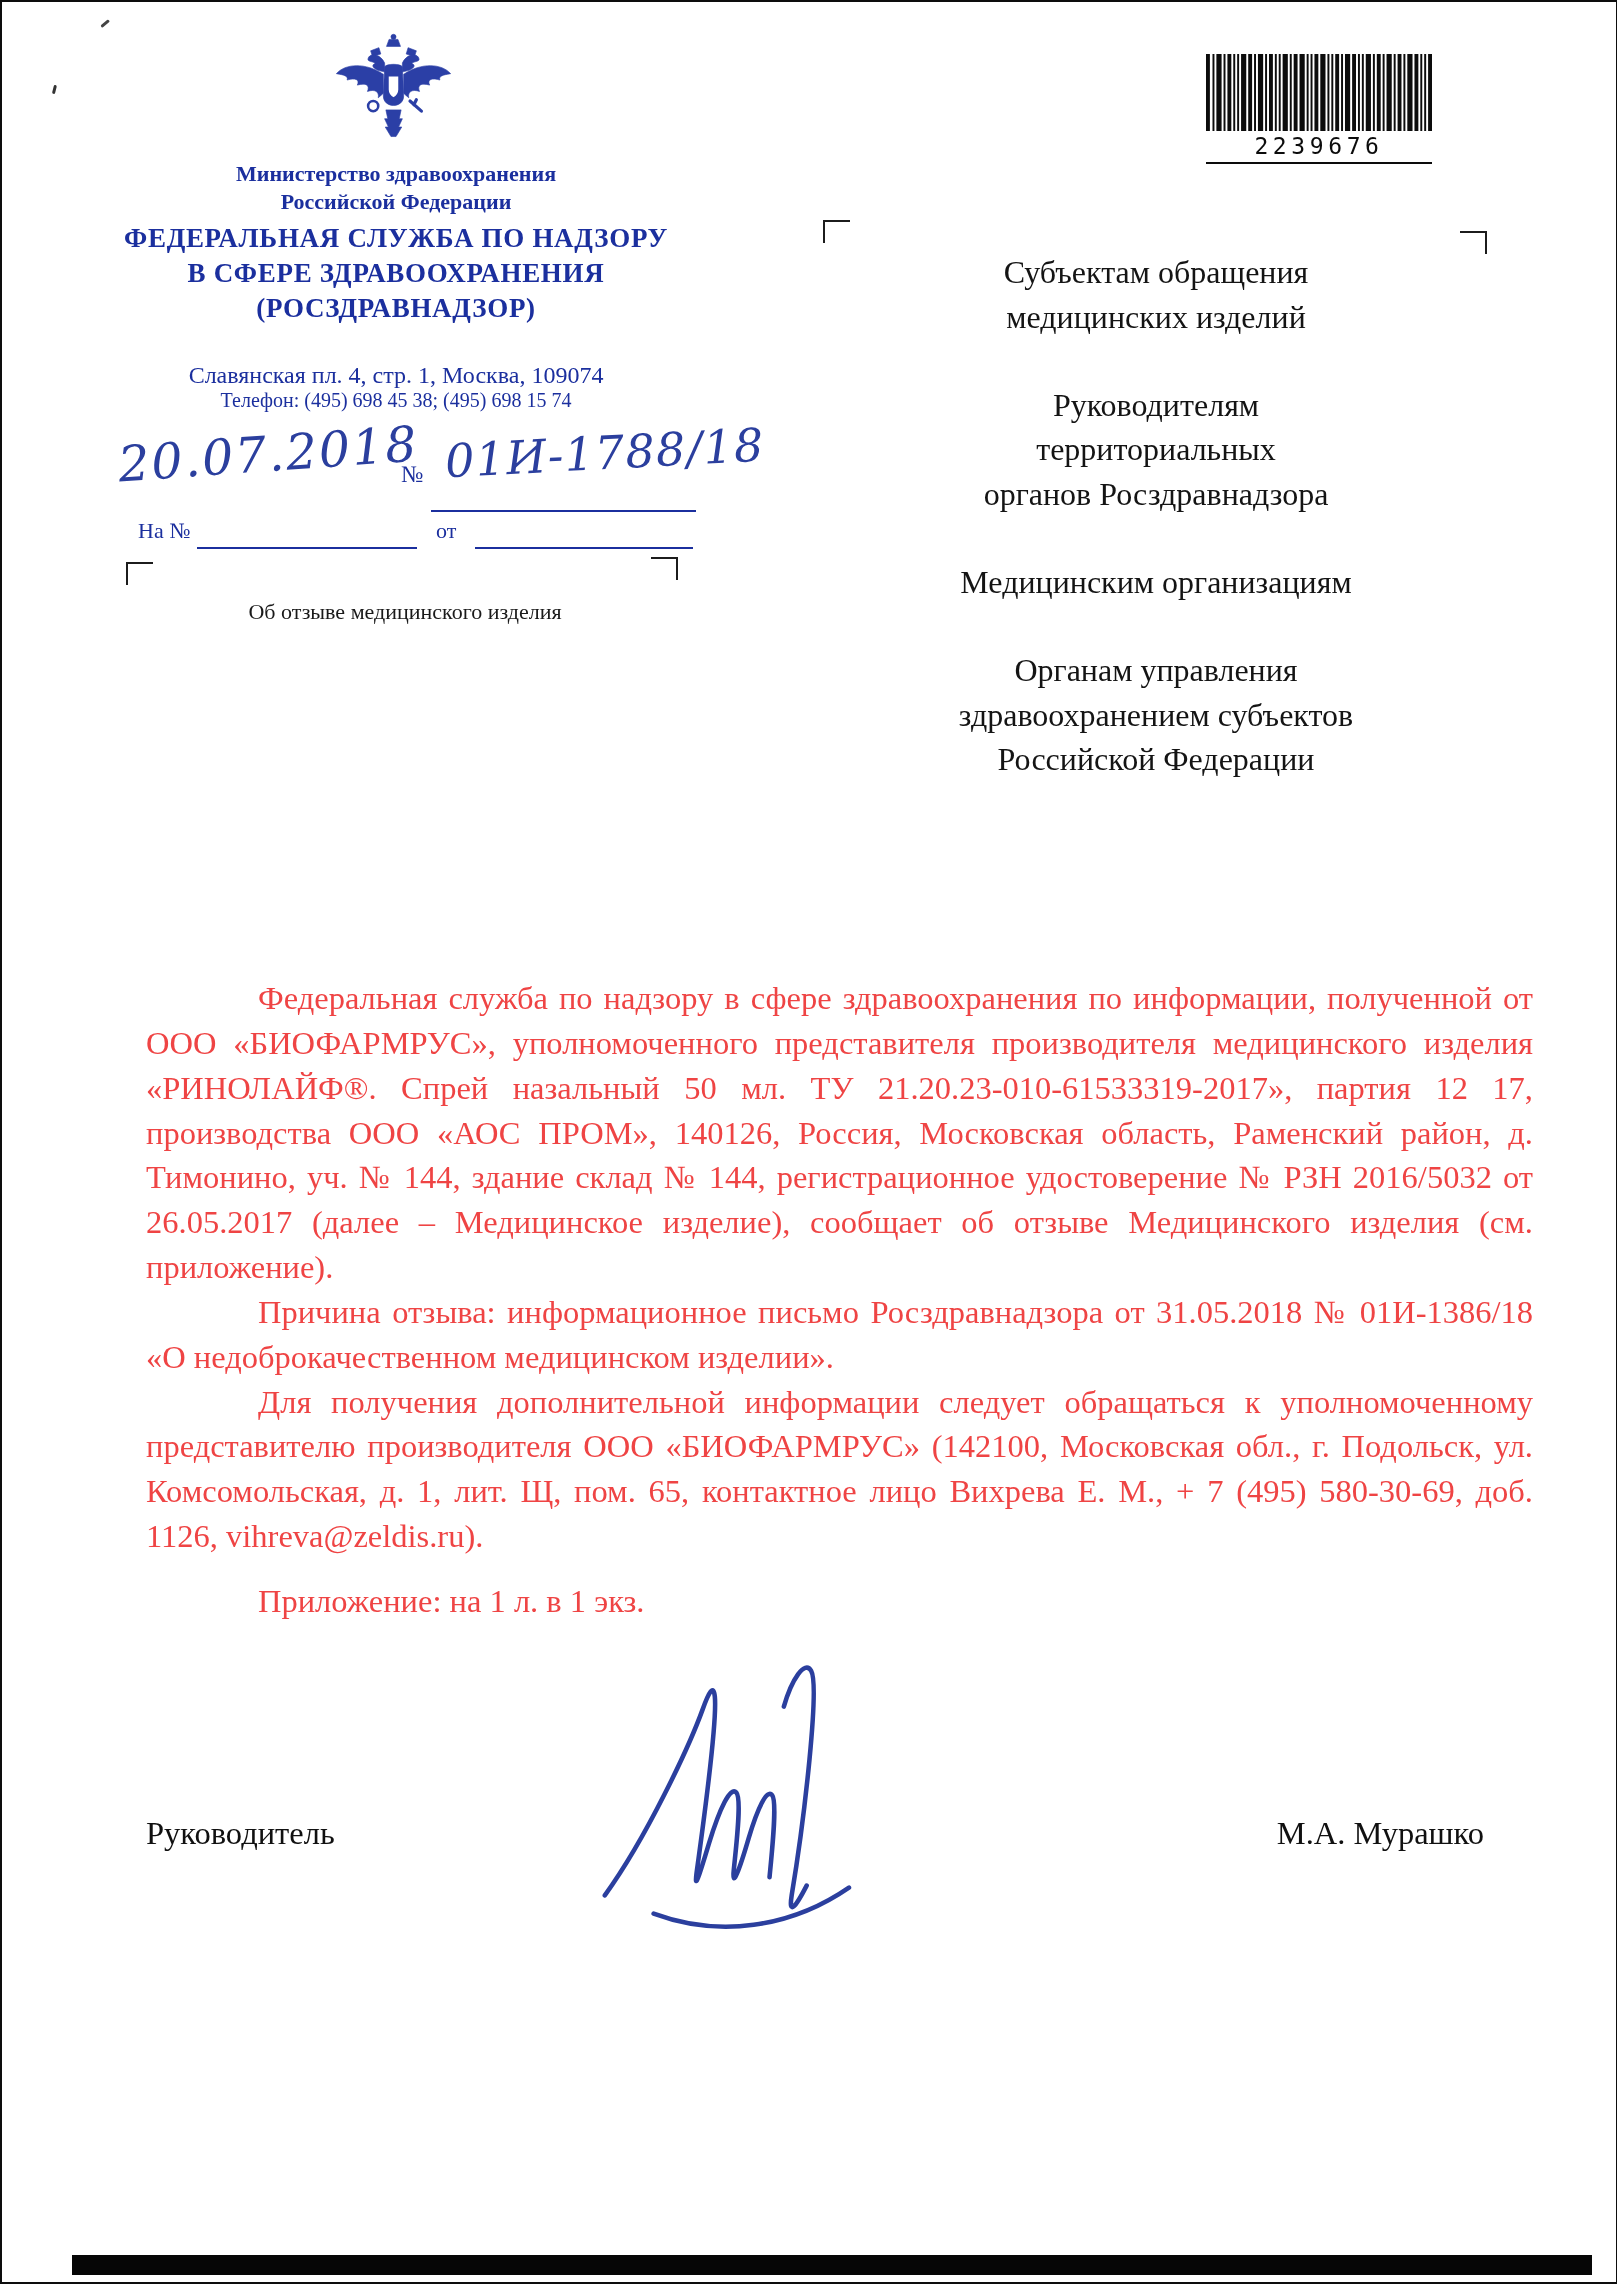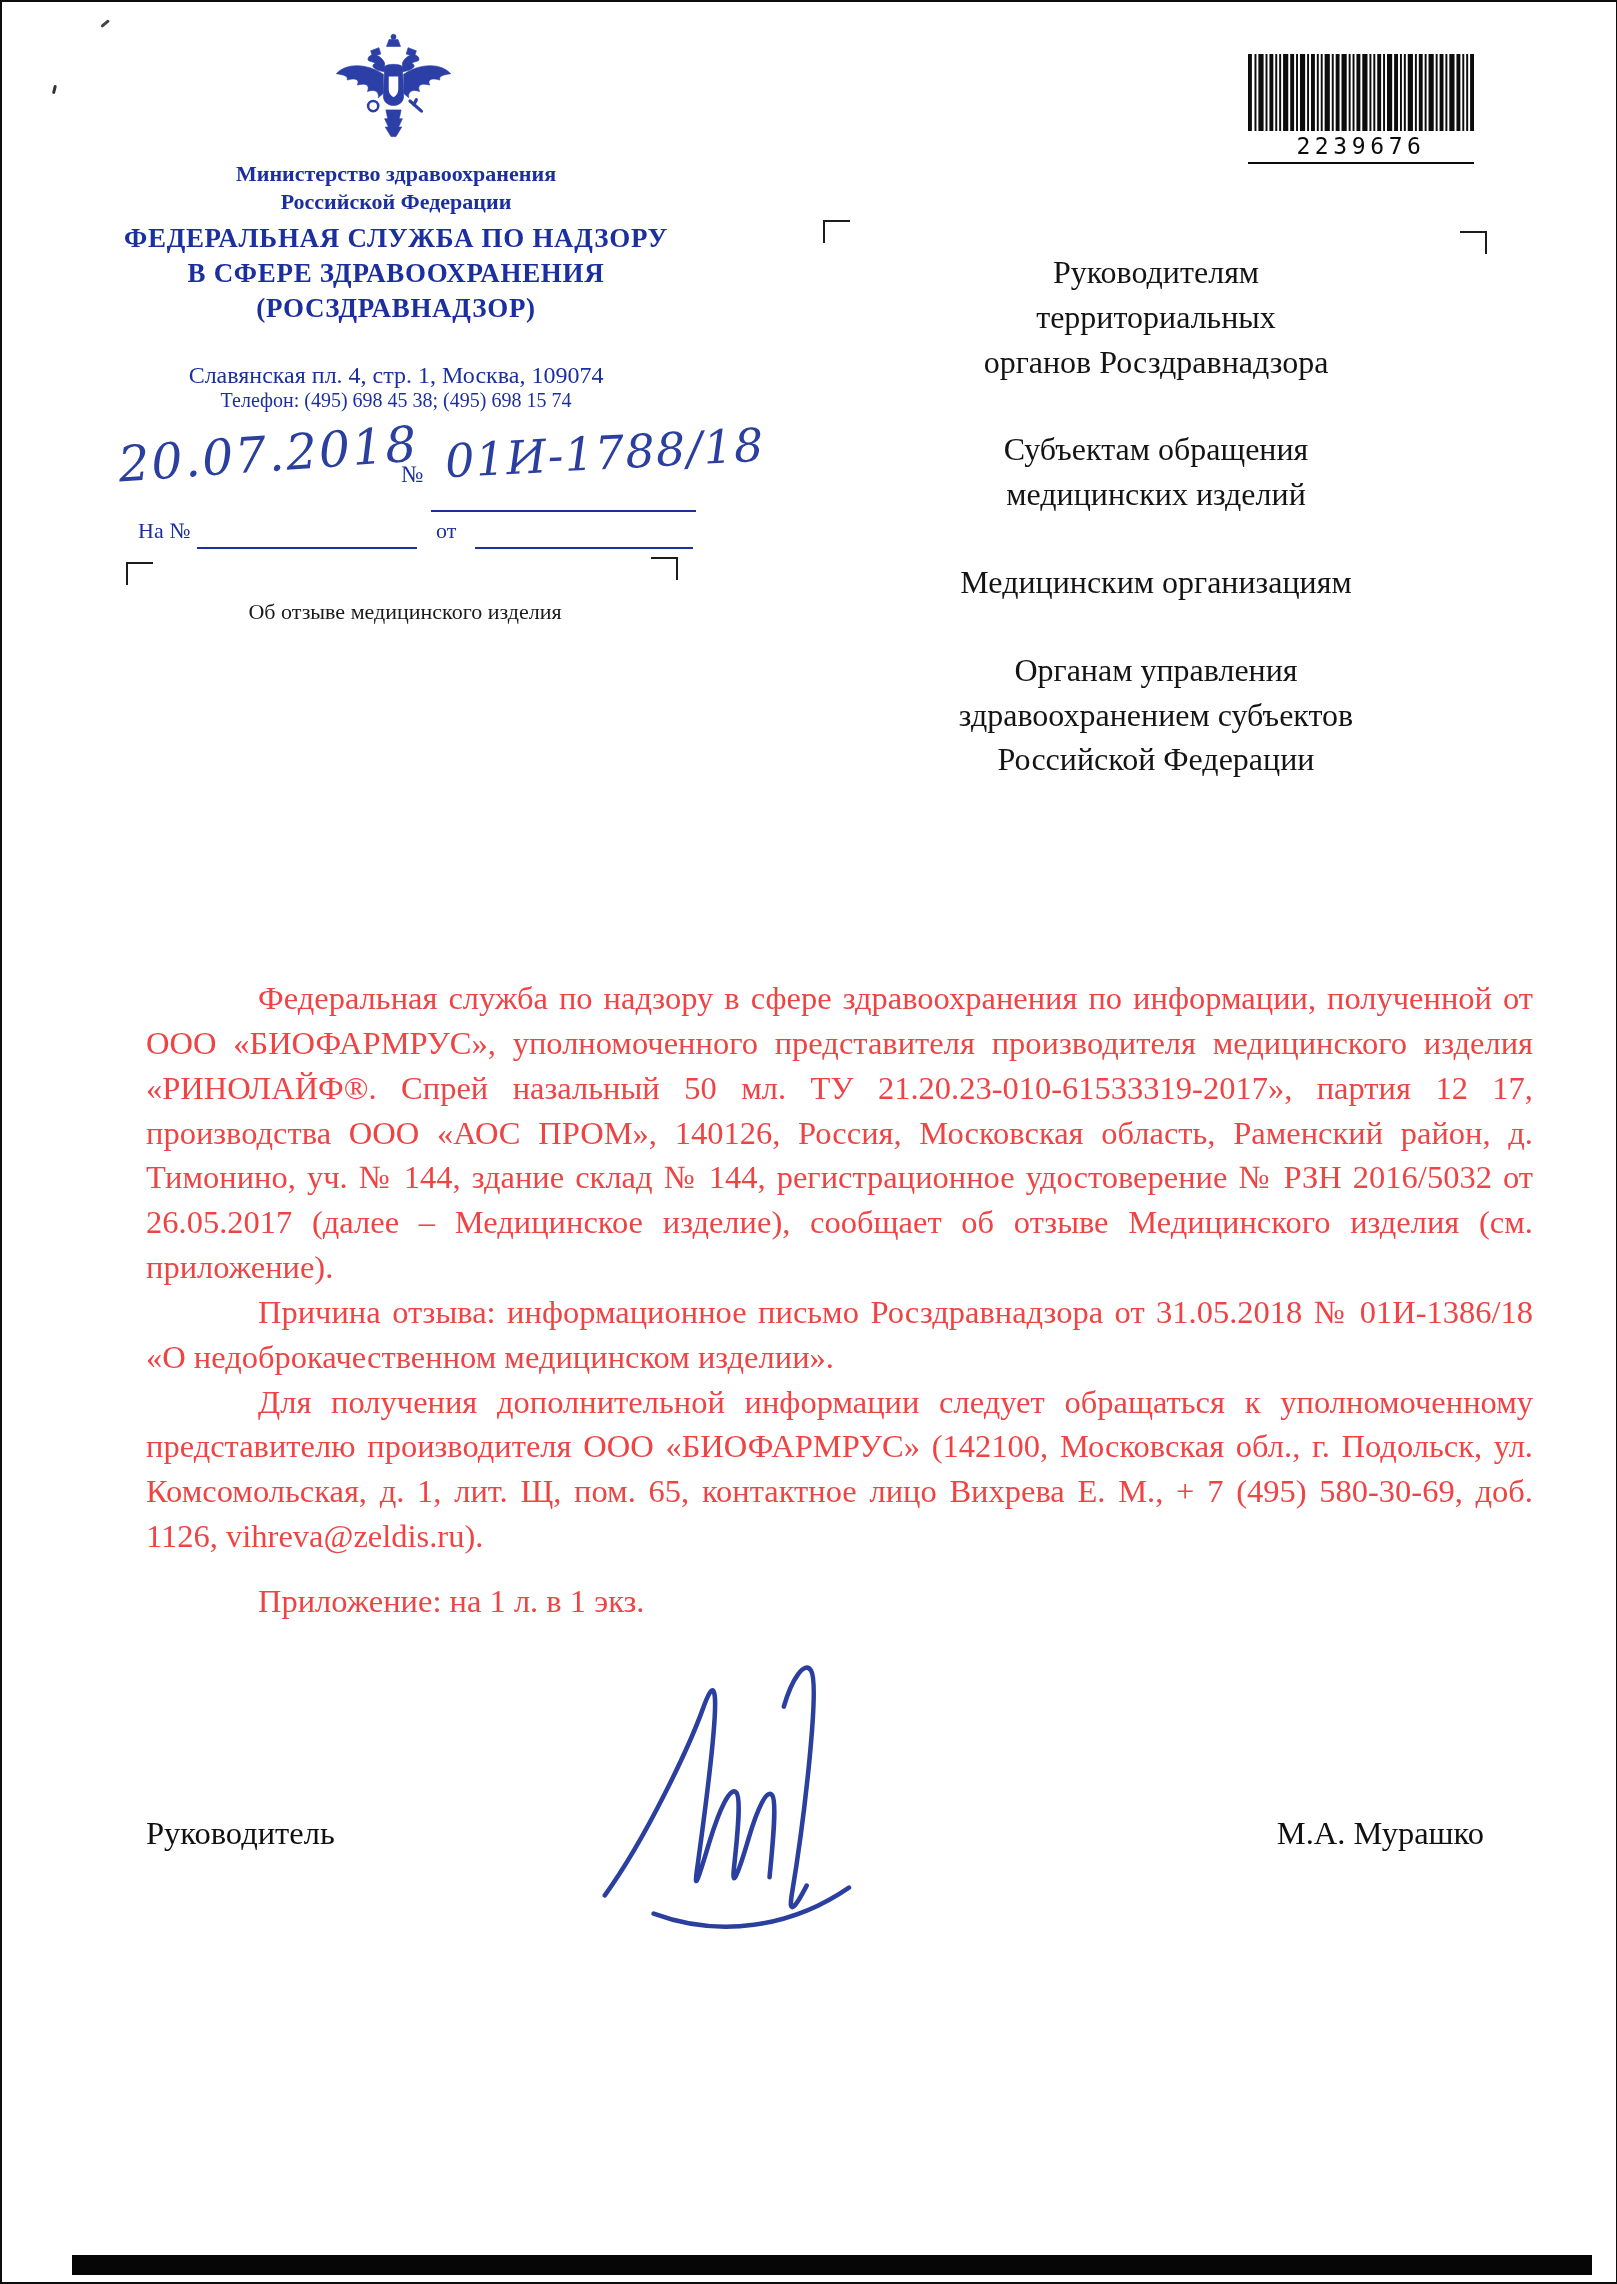--- a/index.html
+++ b/index.html
@@ -45,21 +45,21 @@
   .corner.tl { border-top:2px solid #1c1c1c; border-left:2px solid #1c1c1c; }
   .corner.tr { border-top:2px solid #1c1c1c; border-right:2px solid #1c1c1c; }
   .subj-tl { left:124px;  top:560px; }
   .subj-tr { left:649px;  top:555px; }
   .addr-tl { left:821px; top:218px; }
   .addr-tr { left:1458px; top:229px; }
 
   .subject { position:absolute; left:148px; top:597px; width:510px; text-align:center; font-size:22px; color:#1a1a1a; }
 
   
-  .barcode-wrap { position:absolute; left:1246px; top:52px; width:226px; border-bottom:2px solid #0c0c0c; padding-bottom:2.6px; }
+  .barcode-wrap { position:absolute; left:1204px; top:52px; width:226px; border-bottom:2px solid #0c0c0c; padding-bottom:2.6px; }
   .barcode-bars { display:block; width:226px; height:77px; }
   .barcode-num  { text-align:center; font-family:"DejaVu Sans Mono", monospace; font-size:23px; letter-spacing:4.6px; color:#0c0c0c; padding-top:2px; }
 
   
   .addressees { position:absolute; left:842px; top:248px; width:624px; text-align:center; font-size:32px; line-height:1.4; color:#141414; }
   .addressee  { white-space:pre-line; margin-bottom:43px; }
 
   
   .body-text { position:absolute; left:144px; top:974px; width:1387px; font-size:32.5px; line-height:1.38; text-align:justify; color:#ef4444; }
   .body-text p { text-indent:112px; }
@@ -124,25 +124,25 @@
     <svg class="barcode-bars" viewBox="0 0 348 118" preserveAspectRatio="none">
       <path fill="#0c0c0c" d="M0 0h6v118h-6zM10 0h3v118h-3zM16 0h8v118h-8zM27 0h3v118h-3zM33 0h6v118h-6zM42 0h3v118h-3zM48 0h3v118h-3zM54 0h8v118h-8zM65 0h6v118h-6zM74 0h3v118h-3zM80 0h8v118h-8zM91 0h3v118h-3zM97 0h6v118h-6zM106 0h3v118h-3zM112 0h3v118h-3zM118 0h8v118h-8zM129 0h3v118h-3zM135 0h6v118h-6zM144 0h8v118h-8zM155 0h3v118h-3zM161 0h3v118h-3zM167 0h6v118h-6zM176 0h8v118h-8zM187 0h3v118h-3zM193 0h3v118h-3zM199 0h6v118h-6zM208 0h3v118h-3zM214 0h8v118h-8zM225 0h6v118h-6zM234 0h3v118h-3zM240 0h3v118h-3zM246 0h8v118h-8zM257 0h3v118h-3zM263 0h6v118h-6zM272 0h3v118h-3zM278 0h8v118h-8zM289 0h3v118h-3zM295 0h6v118h-6zM304 0h3v118h-3zM310 0h8v118h-8zM321 0h6v118h-6zM330 0h3v118h-3zM336 0h3v118h-3zM342 0h6v118h-6z"></path>
     </svg>
     <div class="barcode-num">2239676</div>
   </div>
 
   <div class="corner tl addr-tl"></div>
   <div class="corner tr addr-tr"></div>
 
   <div class="addressees">
+    <div class="addressee">Субъектам обращения
+медицинских изделий</div>
     <div class="addressee">Руководителям
 территориальных
 органов Росздравнадзора</div>
-    <div class="addressee">Субъектам обращения
-медицинских изделий</div>
     <div class="addressee">Медицинским организациям</div>
     <div class="addressee">Органам управления
 здравоохранением субъектов
 Российской Федерации</div>
   </div>
 
   <div class="body-text">
     <p>Федеральная служба по надзору в сфере здравоохранения по информации, полученной от ООО «БИОФАРМРУС», уполномоченного представителя производителя медицинского изделия «РИНОЛАЙФ®. Спрей назальный 50 мл. ТУ 21.20.23-010-61533319-2017», партия 12 17, производства ООО «АОС ПРОМ», 140126, Россия, Московская область, Раменский район, д. Тимонино, уч. № 144, здание склад № 144, регистрационное удостоверение № РЗН 2016/5032 от 26.05.2017 (далее – Медицинское изделие), сообщает об отзыве Медицинского изделия (см. приложение).</p>
     <p>Причина отзыва: информационное письмо Росздравнадзора от 31.05.2018 № 01И-1386/18 «О недоброкачественном медицинском изделии».</p>
     <p>Для получения дополнительной информации следует обращаться к уполномоченному представителю производителя ООО «БИОФАРМРУС» (142100, Московская обл., г. Подольск, ул. Комсомольская, д. 1, лит. Щ, пом. 65, контактное лицо Вихрева Е. М., + 7 (495) 580-30-69, доб. 1126, vihreva@zeldis.ru).</p>

